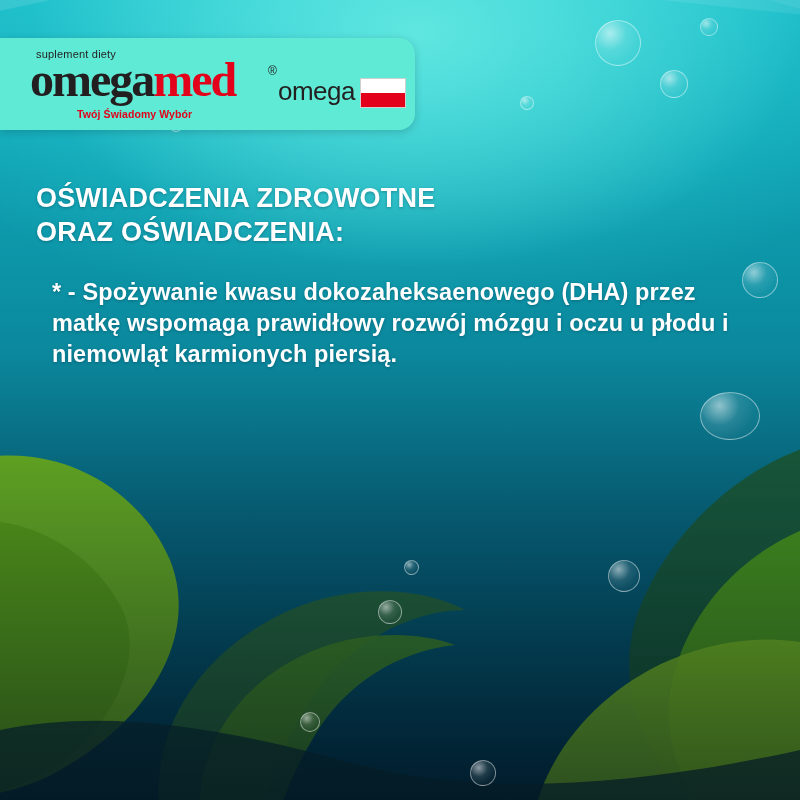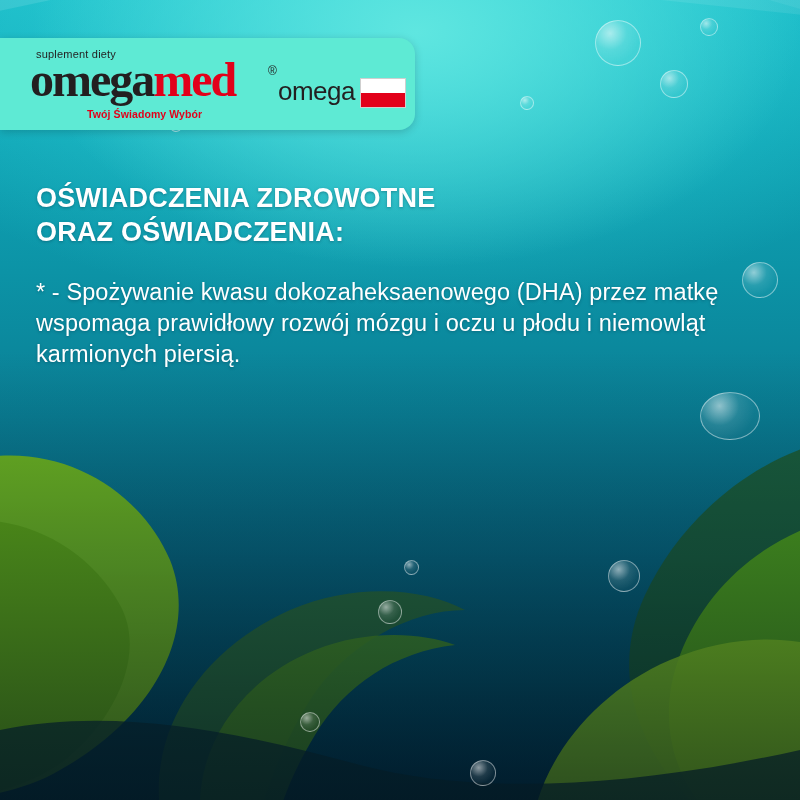--- a/index.html
+++ b/index.html
@@ -91,21 +91,21 @@
   .brand .omega { color: #231f20; }
   .brand .med { color: #e2001a; }
   .brand-reg {
     position: absolute;
     left: 268px; top: 26px;
     font-size: 12px;
     color: #231f20;
   }
   .tagline {
     position: absolute;
-    left: 87px; top: 70px;
+    left: 77px; top: 70px;
     font-size: 10.5px;
     color: #e2001a;
     font-weight: bold;
     letter-spacing: .1px;
   }
   .optima {
     position: absolute;
     left: 278px; top: 38px;
     font-size: 26px;
     color: #231f20;
@@ -149,21 +149,21 @@
     text-shadow: 0 1px 3px rgba(0,40,60,.35);
     margin: 9px 0 28px 0;
   }
   .body-text {
     color: #ffffff;
     font-size: 23.5px;
     line-height: 31px;
     letter-spacing: .1px;
     text-shadow: 0 1px 3px rgba(0,40,60,.35);
   }
-  .body-text p { margin: 0; }
+  .body-text p { margin: 16px; font-weight: bold; }
 </style>
 </head>
 <body>
 
 <div class="poster">
 
   <div class="bg-base"></div>
 
   <svg class="weed" style="left:-30px; top:400px; width:360px; height:400px;" viewBox="0 0 360 400" preserveAspectRatio="none">
     <path d="M0,60 C90,40 170,90 200,160 C230,235 180,320 90,370 C60,388 20,396 0,398 Z" fill="#79bd16" opacity=".92"></path>

